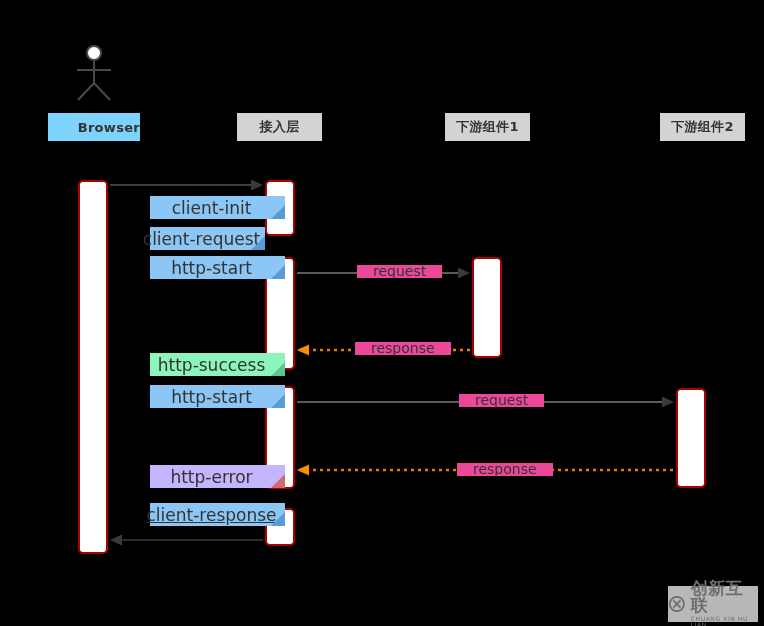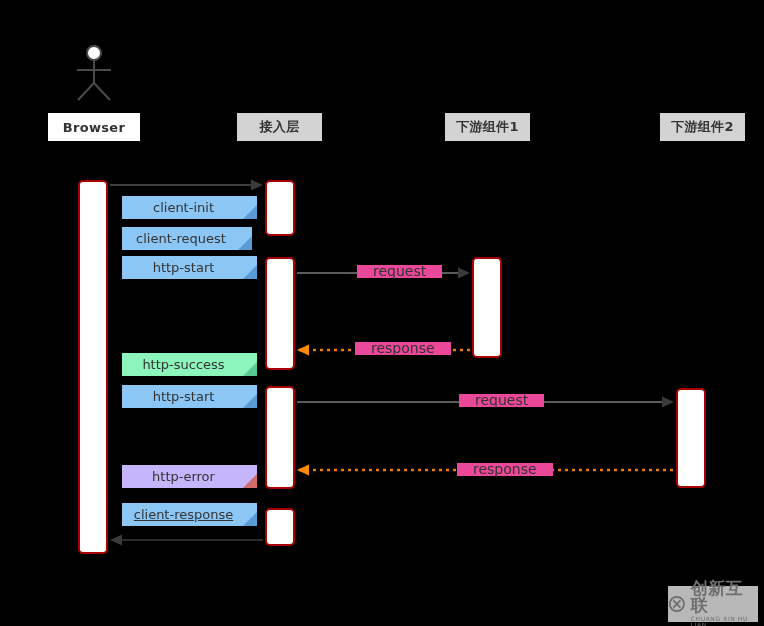--- a/index.html
+++ b/index.html
@@ -27,43 +27,44 @@
     box-sizing: border-box;
     display: flex;
     align-items: center;
     justify-content: center;
     font-size: 13px;
     font-weight: bold;
     color: #333333;
     letter-spacing: 0.3px;
     white-space: nowrap;
   }
-  .participant.pale   { background: #ffffff; }
+  .participant.pale   { background: #7dd3fc; justify-content: flex-end; }
   .participant.grey   { background: #d3d3d3; }
 
   
   .activation {
     position: absolute;
     box-sizing: border-box;
     background: #ffffff;
     border: 2px solid #aa0000;
     border-radius: 5px;
   }
 
   
   .note {
     position: absolute;
     box-sizing: border-box;
     display: flex;
     align-items: center;
     justify-content: center;
-    font-size: 13px;
+    font-size: 17px;
     color: #333333;
     white-space: nowrap;
     padding-right: 12px;
+    margin-left: 28px;
   }
   .note .fold {
     position: absolute;
     right: 0;
     bottom: 0;
     width: 0;
     height: 0;
   }
 
   
@@ -161,21 +162,21 @@
     <div class="activation" style="left: 472px; top: 257px; width: 30px; height: 101px;"></div>
     <div class="activation" style="left: 676px; top: 388px; width: 30px; height: 100px;"></div>
     <div class="msg-label" style="left: 357px; top: 265px;">request</div>
     <div class="msg-label" style="left: 355px; top: 342px;">response</div>
     <div class="msg-label" style="left: 459px; top: 394px;">request</div>
     <div class="msg-label" style="left: 457px; top: 463px;">response</div>
     <div class="note" style="left: 122px; top: 196px; width: 135px; height: 23px; background: rgb(140, 198, 245);">
       <span>client-init</span>
       <span class="fold" style="border-left: 14px solid transparent; border-bottom: 14px solid rgb(91, 155, 213);"></span>
     </div>
-    <div class="note" style="left: 122px; top: 227px; width: 130px; height: 23px; background: rgb(140, 198, 245);">
+    <div class="note" style="left: 122px; top: 227px; width: 115px; height: 23px; background: rgb(140, 198, 245);">
       <span>client-request</span>
       <span class="fold" style="border-left: 14px solid transparent; border-bottom: 14px solid rgb(91, 155, 213);"></span>
     </div>
     <div class="note" style="left: 122px; top: 256px; width: 135px; height: 23px; background: rgb(140, 198, 245);">
       <span>http-start</span>
       <span class="fold" style="border-left: 14px solid transparent; border-bottom: 14px solid rgb(91, 155, 213);"></span>
     </div>
     <div class="note" style="left: 122px; top: 353px; width: 135px; height: 23px; background: rgb(140, 245, 188);">
       <span>http-success</span>
       <span class="fold" style="border-left: 14px solid transparent; border-bottom: 14px solid rgb(88, 200, 150);"></span>

